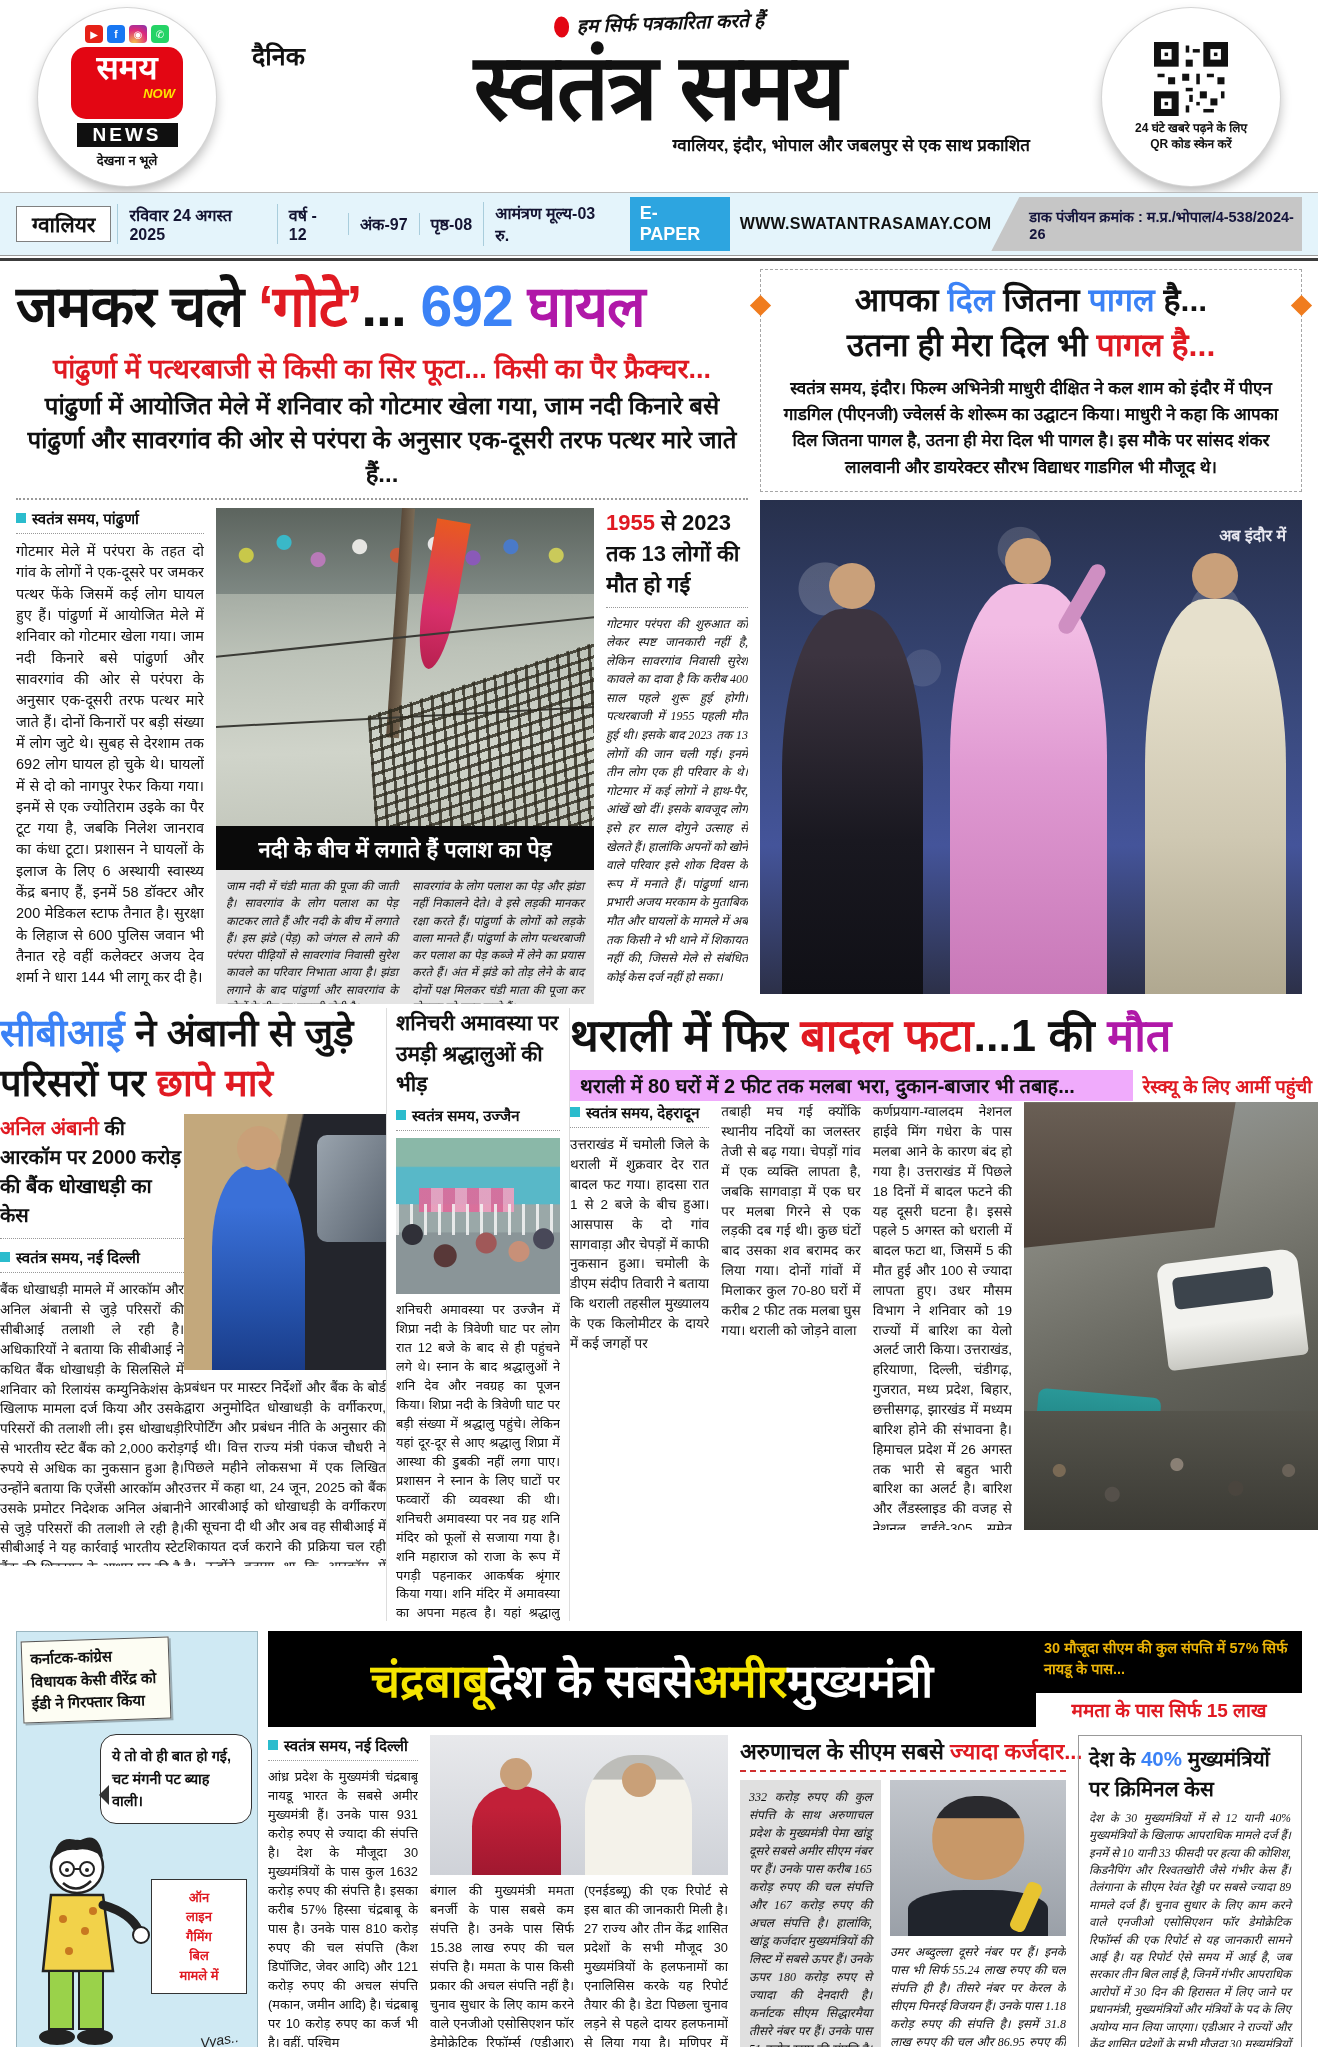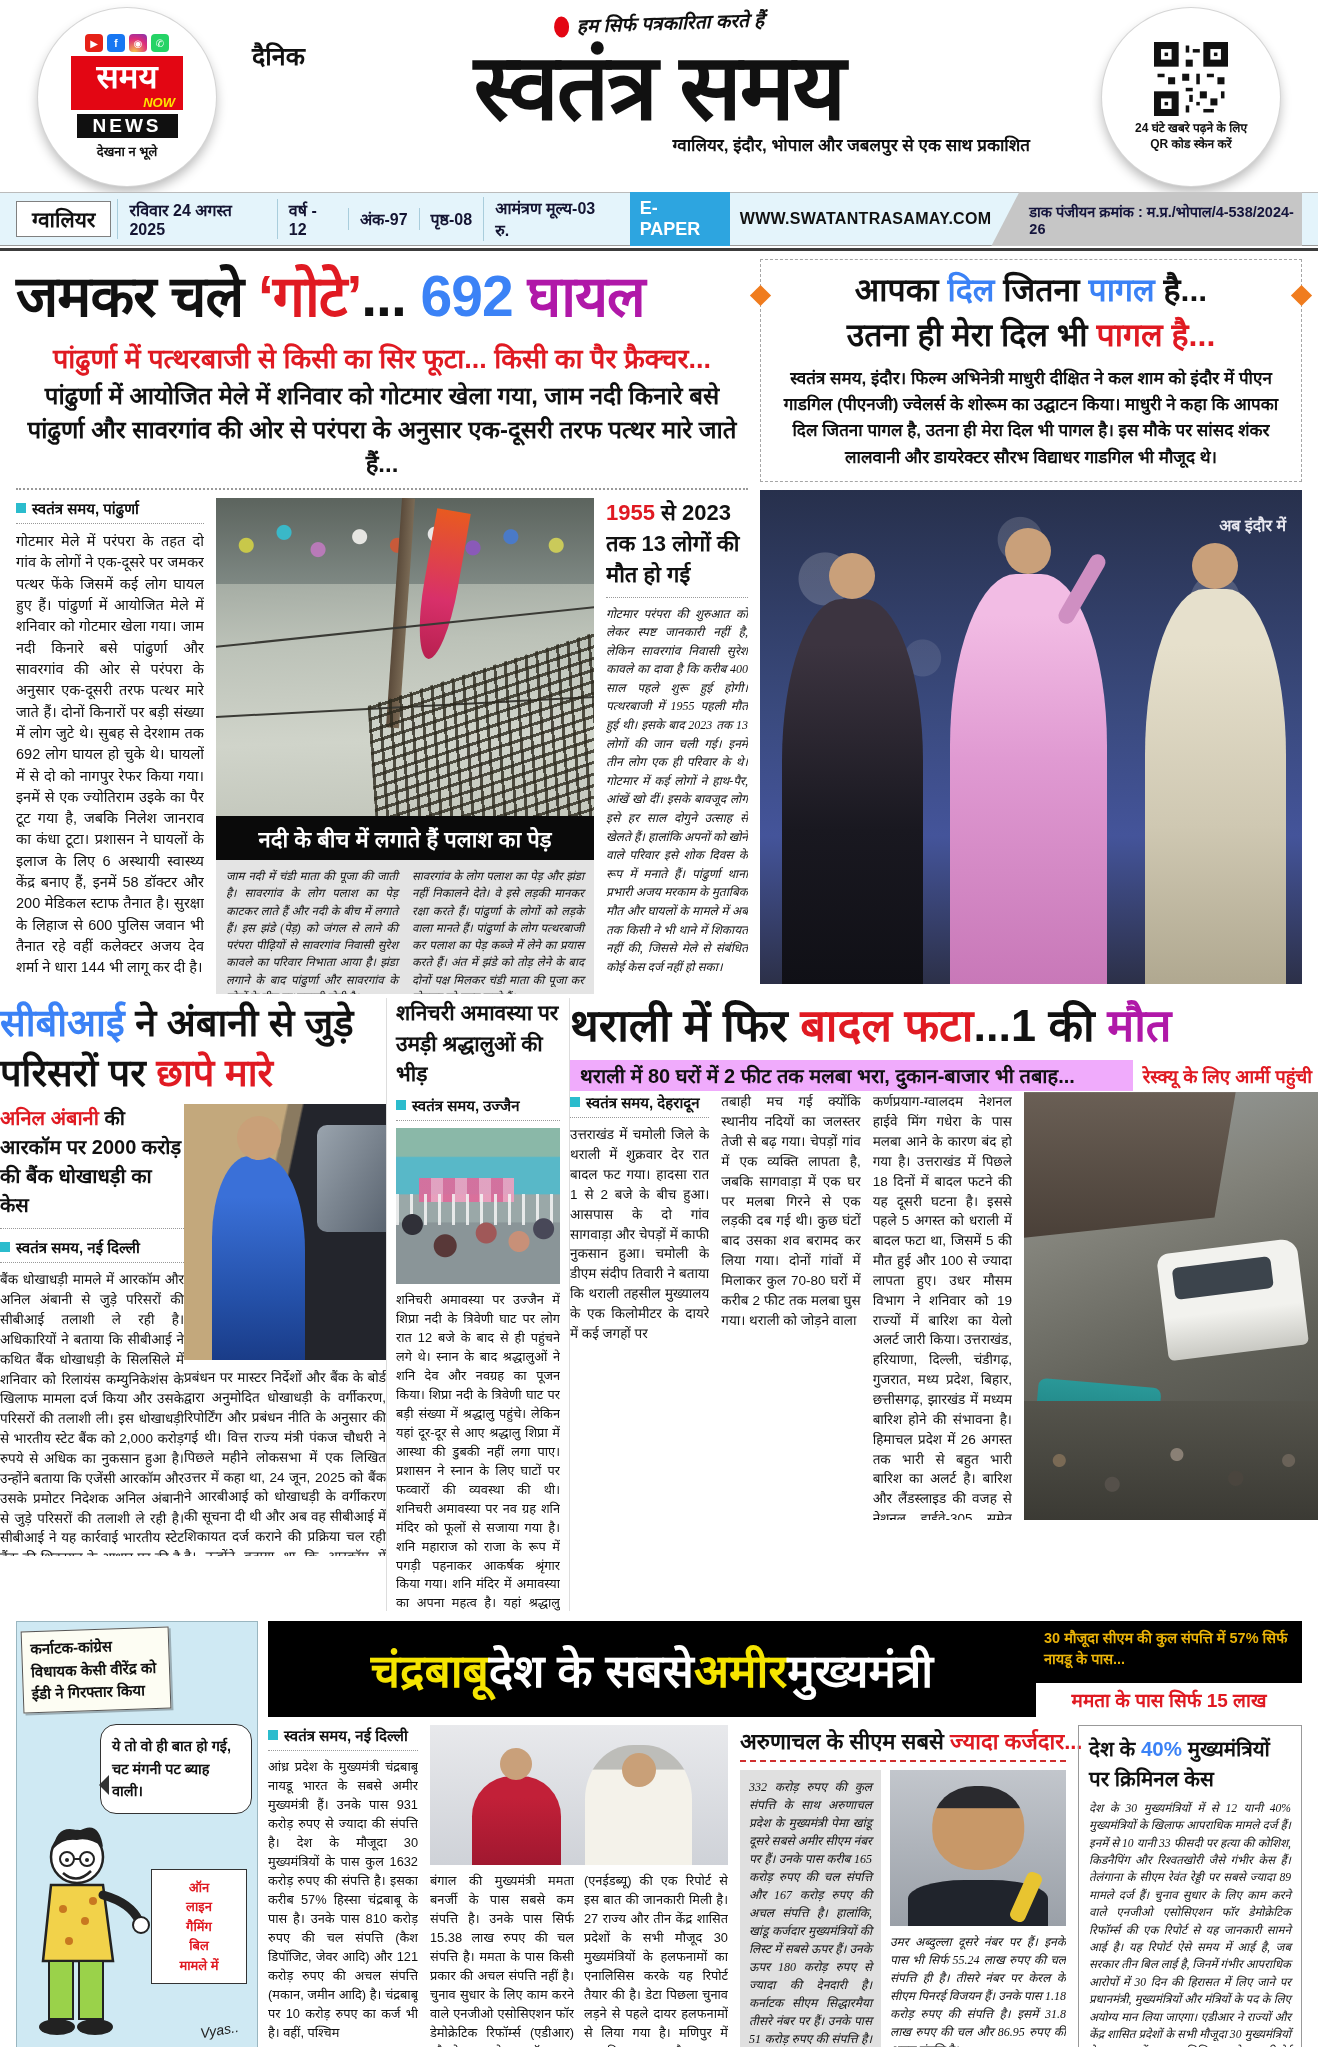--- a/index.html
+++ b/index.html
@@ -5,37 +5,37 @@
   *{margin:0;padding:0;box-sizing:border-box}
   body{background:#888;font-family:"Liberation Sans","DejaVu Sans",sans-serif;color:#111}
   .page{width:1318px;height:2047px;background:#fff;position:relative;overflow:hidden;margin:0 auto}
 
   
   .header{display:flex;align-items:flex-start;padding:8px 38px 0;height:192px}
   .oval{width:178px;height:178px;border-radius:50%;background:#fff;box-shadow:0 0 0 1px #d5d5d5,0 6px 12px rgba(0,0,0,.28);display:flex;flex-direction:column;align-items:center;justify-content:center;gap:4px;flex:none}
   .soc-row{display:flex;gap:4px}
   .soc{width:18px;height:18px;border-radius:4px;color:#fff;font-size:10px;font-weight:900;display:flex;align-items:center;justify-content:center}
   .soc.yt{background:#e62117}.soc.fb{background:#1877f2}.soc.ig{background:radial-gradient(circle at 30% 100%,#f5c24b,#dd2a7b 60%,#8134af)}.soc.wa{background:#25d366}
-  .brandbox{background:#e30613;border-radius:0;width:112px;padding:3px 8px 1px;position:relative;text-align:center}
+  .brandbox{background:#e30613;border-radius:15px;width:112px;padding:3px 8px 19px;position:relative;text-align:center}
   .brandbox .hi{color:#fff;font-size:33px;font-weight:900;line-height:1.1}
   .brandbox .now{display:block;text-align:right;color:#ffe400;font-size:13px;font-weight:900;font-style:italic;line-height:1}
   .newsbar{background:#101010;color:#fff;font-weight:900;font-size:19px;letter-spacing:3px;padding:1px 16px}
   .oval .small{font-size:13px;font-weight:800}
   .mast-center{flex:1;text-align:center;position:relative;padding:0 8px}
   .daily{position:absolute;left:36px;top:30px;font-size:25px;font-weight:900}
   .tagline-row{display:flex;align-items:center;justify-content:center;gap:8px;margin-top:2px;transform:rotate(-2deg)}
   .reddot{width:15px;height:21px;border-radius:50%;background:#e30613;flex:none}
   .tagline{font-size:19px;font-weight:800;font-style:italic}
   .title{font-size:92px;font-weight:900;line-height:1.12;letter-spacing:-2px;white-space:nowrap}
   .subtitle{font-size:17px;font-weight:800;text-align:right;padding-right:64px;margin-top:-6px}
   .qr{width:74px;height:74px;background:#fff}
   .qr-cap{width:126px;text-align:center;font-size:12px;font-weight:800;line-height:1.35}
 
   
-  .dateline{height:54px;background:#e4f4fb;border-top:1px solid #bbb;border-bottom:1px solid #9a9a9a;display:flex;align-items:center;padding:0 16px;position:relative}
+  .dateline{height:64px;background:#e4f4fb;border-top:1px solid #bbb;border-bottom:1px solid #9a9a9a;display:flex;align-items:center;padding:0 16px;position:relative}
   .city{background:#fff;border:1px solid #808080;padding:3px 15px;font-size:21px;font-weight:900;margin-right:6px}
   .dl-item{font-size:16px;font-weight:800;color:#141432;padding:0 11px;border-left:1px solid #a9cddc}
   .dl-item:first-of-type{border-left:none}
   .epaper{background:#2da5e0;color:#fff;font-weight:900;font-size:18px;padding:6px 10px;margin:0 10px;cursor:pointer}
   .website{font-weight:900;font-size:16px;letter-spacing:.3px}
   .postal{margin-left:auto;background:#c6c6c6;clip-path:polygon(28px 0,100% 0,100% 100%,0 100%);padding:9px 4px 9px 38px;font-size:14.5px;font-weight:800;color:#14143c}
   .thick-rule{height:3px;background:#3c3c3c;margin-top:2px}
 
   
   .top-row{display:flex;gap:12px;padding:8px 16px 4px}

